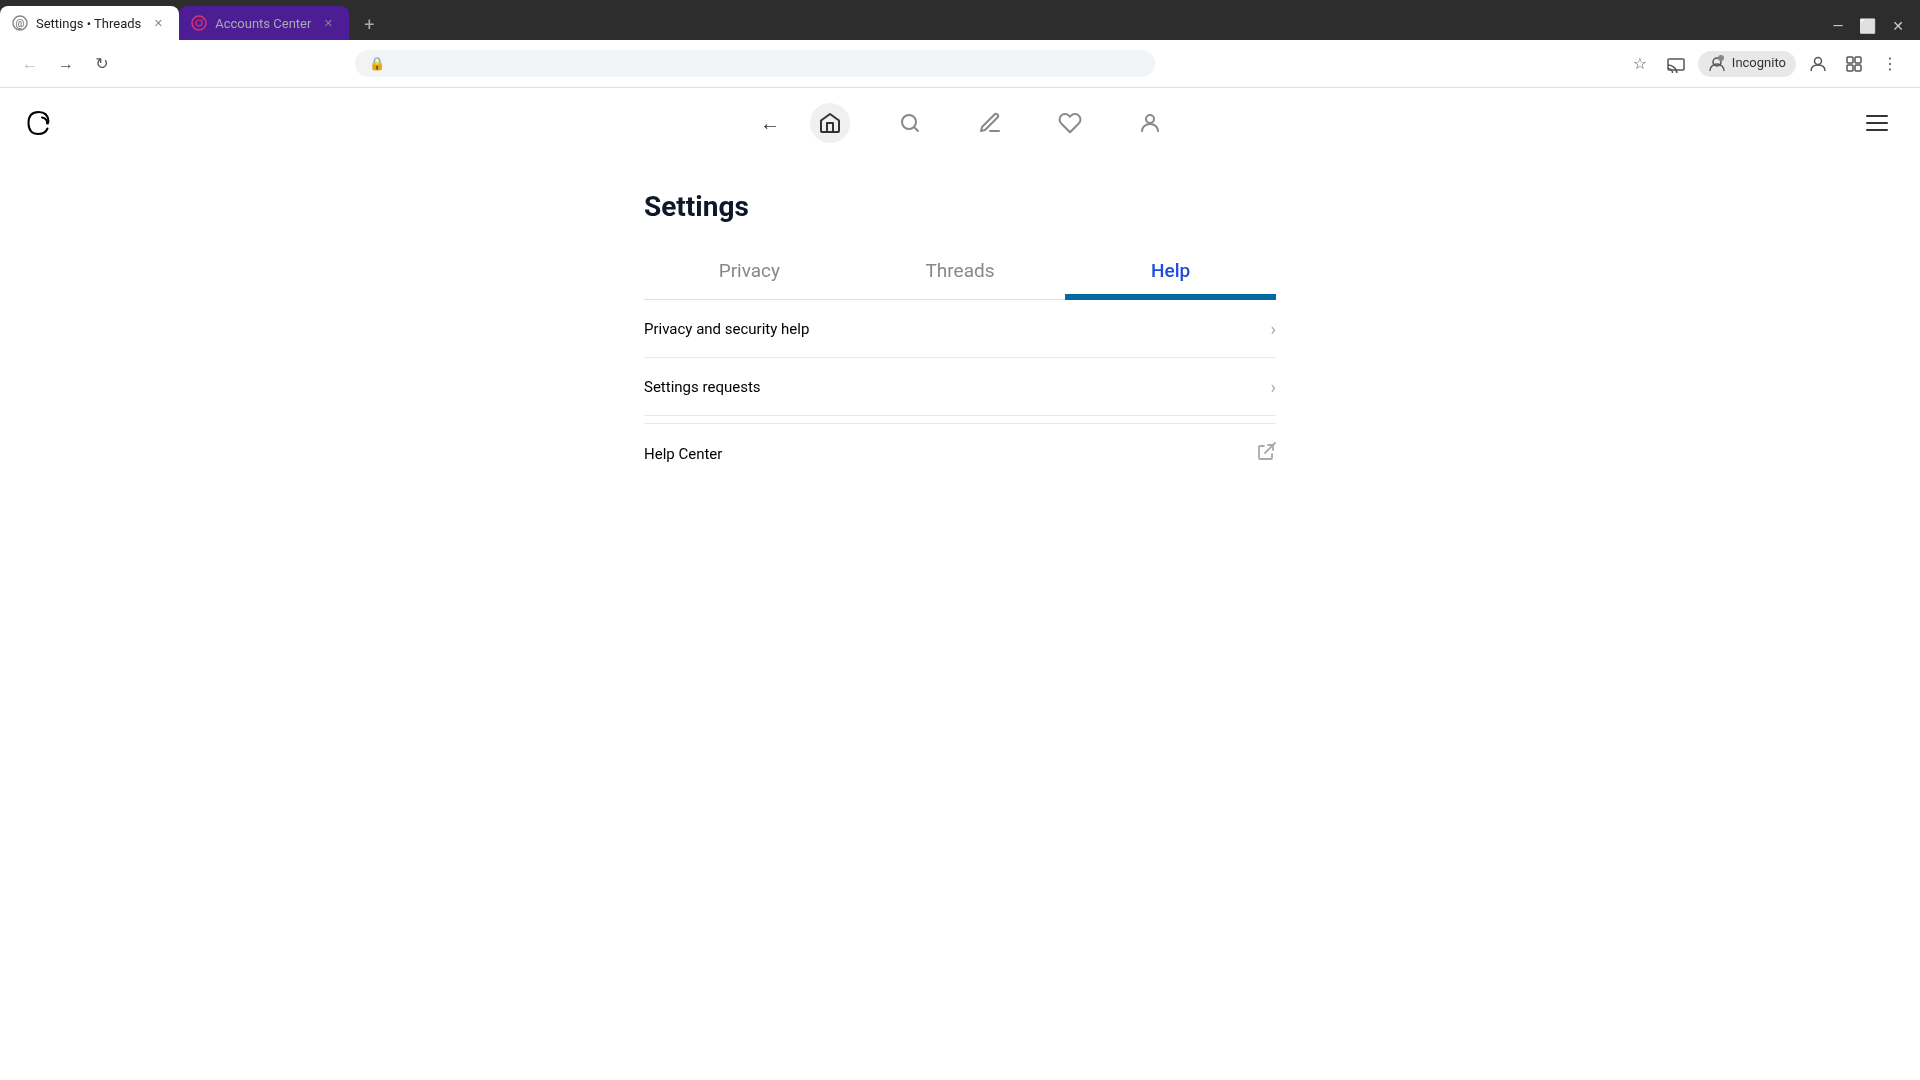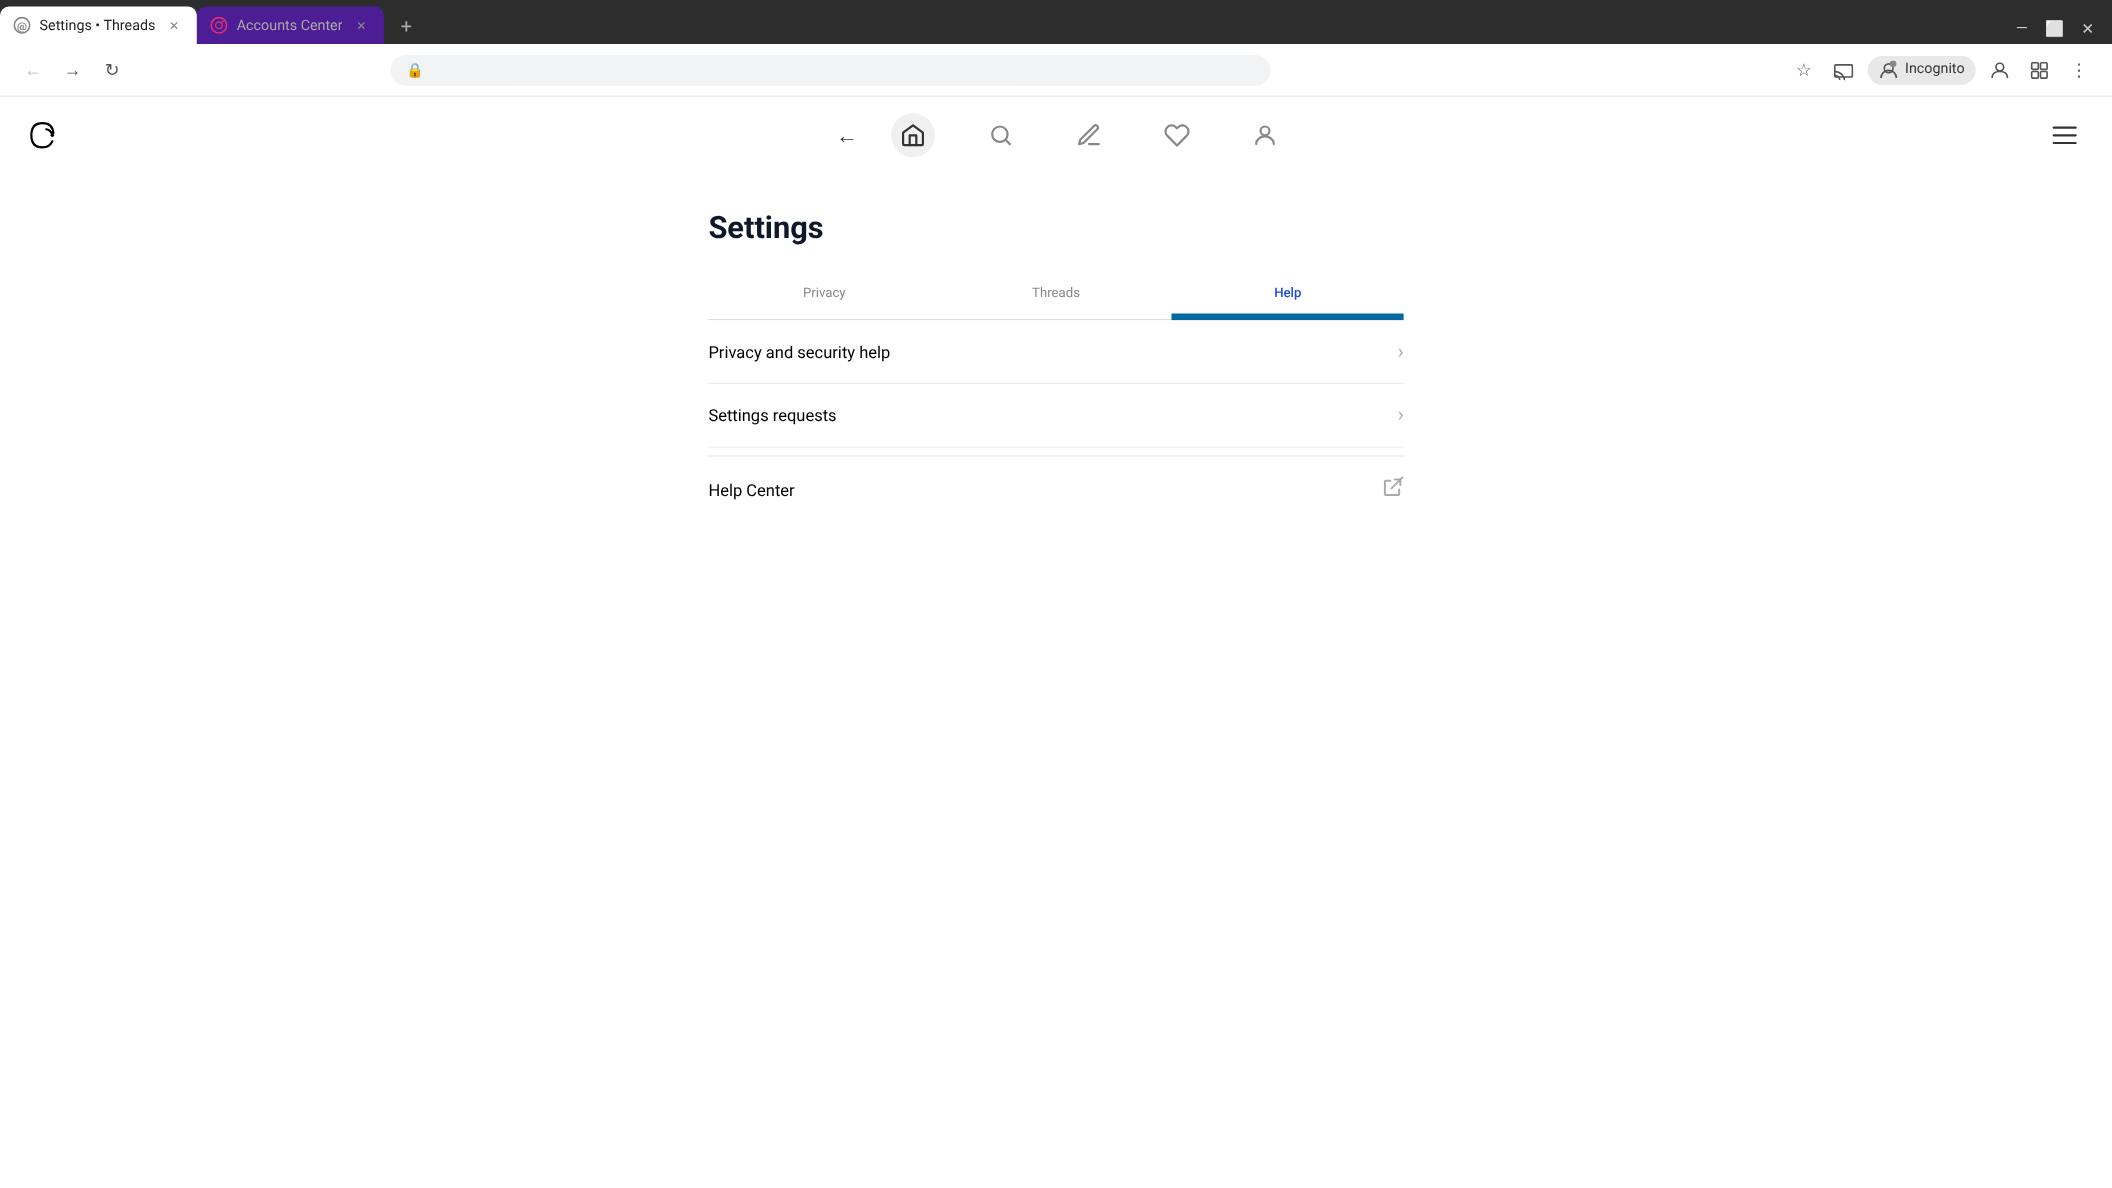--- a/index.html
+++ b/index.html
@@ -35,21 +35,21 @@
     .nav-icons { display: flex; align-items: center; gap: 40px; }
     .nav-icon-btn { width: 40px; height: 40px; display: flex; align-items: center; justify-content: center; cursor: pointer; color: #333; border-radius: 50%; font-size: 22px; position: relative; }
     .nav-icon-btn.back { color: #333; font-size: 20px; }
     .hamburger { position: absolute; right: 24px; top: 50%; transform: translateY(-50%); display: flex; flex-direction: column; gap: 5px; cursor: pointer; padding: 8px; }
     .hamburger-line { width: 22px; height: 2px; background: #333; border-radius: 2px; }
 
     
     .settings-container { max-width: 680px; margin: 0 auto; padding: 32px 24px; }
     .settings-title { font-size: 28px; font-weight: 700; color: #0f172a; margin-bottom: 24px; }
     .settings-tabs { display: flex; border-bottom: 1px solid #ddd; margin-bottom: 0; }
-    .settings-tab { flex: 1; text-align: center; padding: 12px 0; font-size: 12px; color: #888; cursor: pointer; border-bottom: 2px solid transparent; margin-bottom: -1px; }
+    .settings-tab { flex: 1; text-align: center; padding: 12px 0; font-size: 19px; color: #888; cursor: pointer; border-bottom: 2px solid transparent; margin-bottom: -1px; }
     .settings-tab.active { color: #1d4ed8; border-bottom: 6px solid #0369a1; font-weight: 500; }
 
     .settings-list { margin-top: 0; }
     .settings-item { display: flex; align-items: center; justify-content: space-between; padding: 18px 0; border-bottom: 1px solid #e8e8e8; cursor: pointer; }
     .settings-item:last-child { border-bottom: none; }
     .settings-item-label { font-size: 15px; color: #000000; }
     .settings-item-arrow { color: #aaa; font-size: 18px; }
   </style>
 </head>
 <body>

